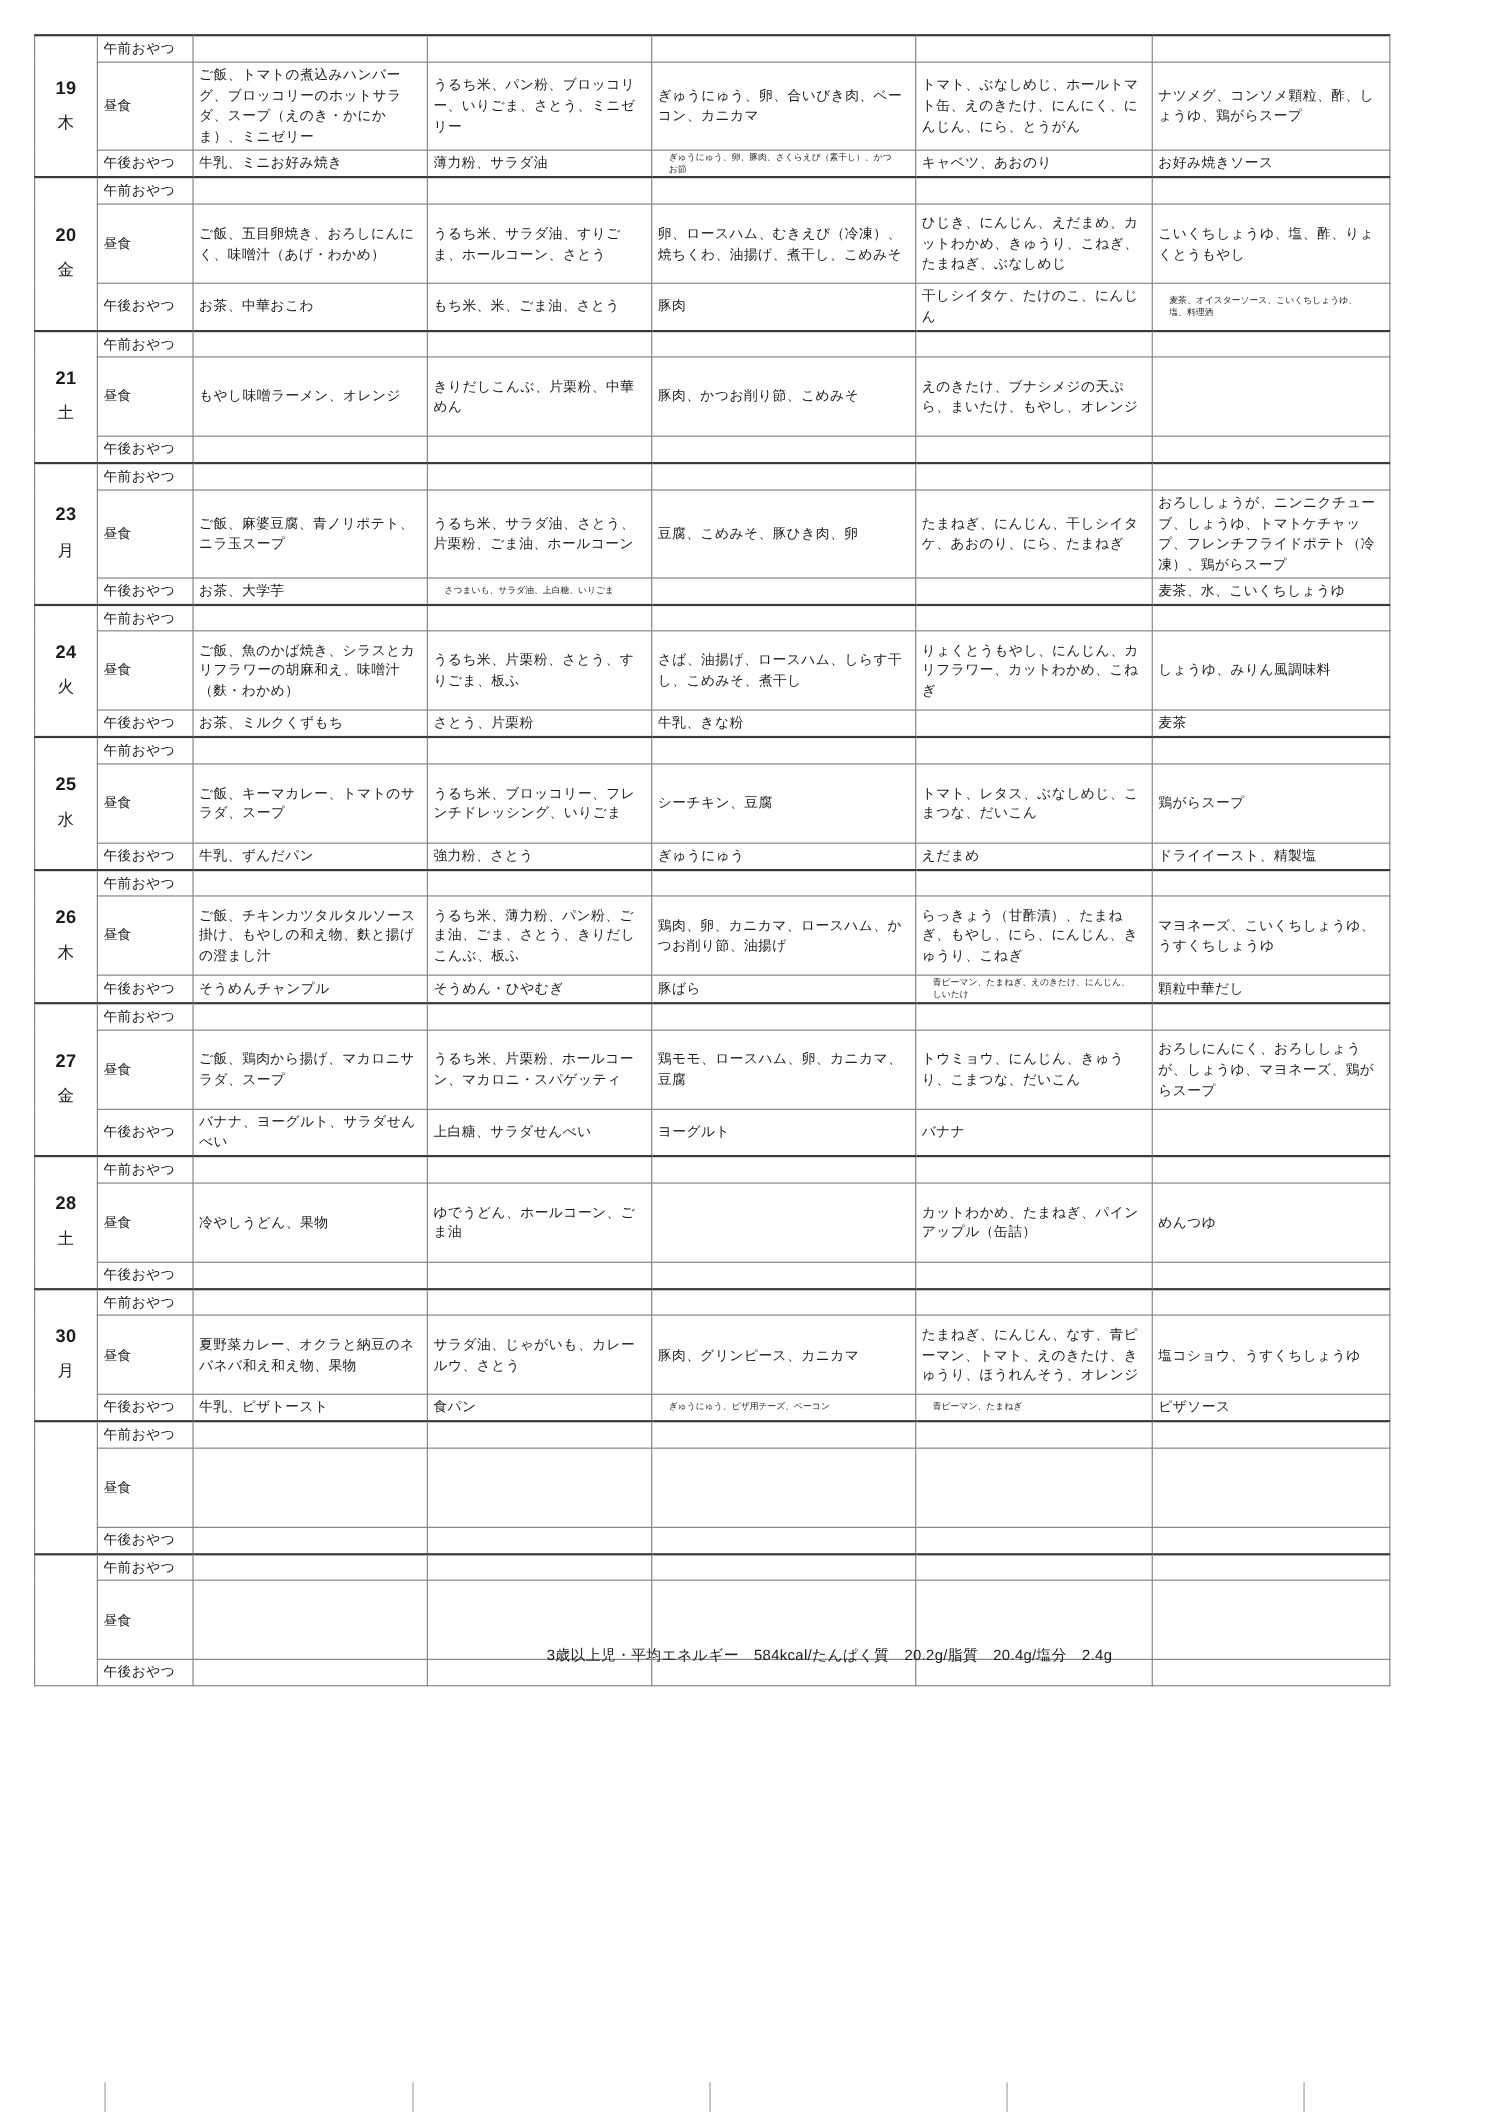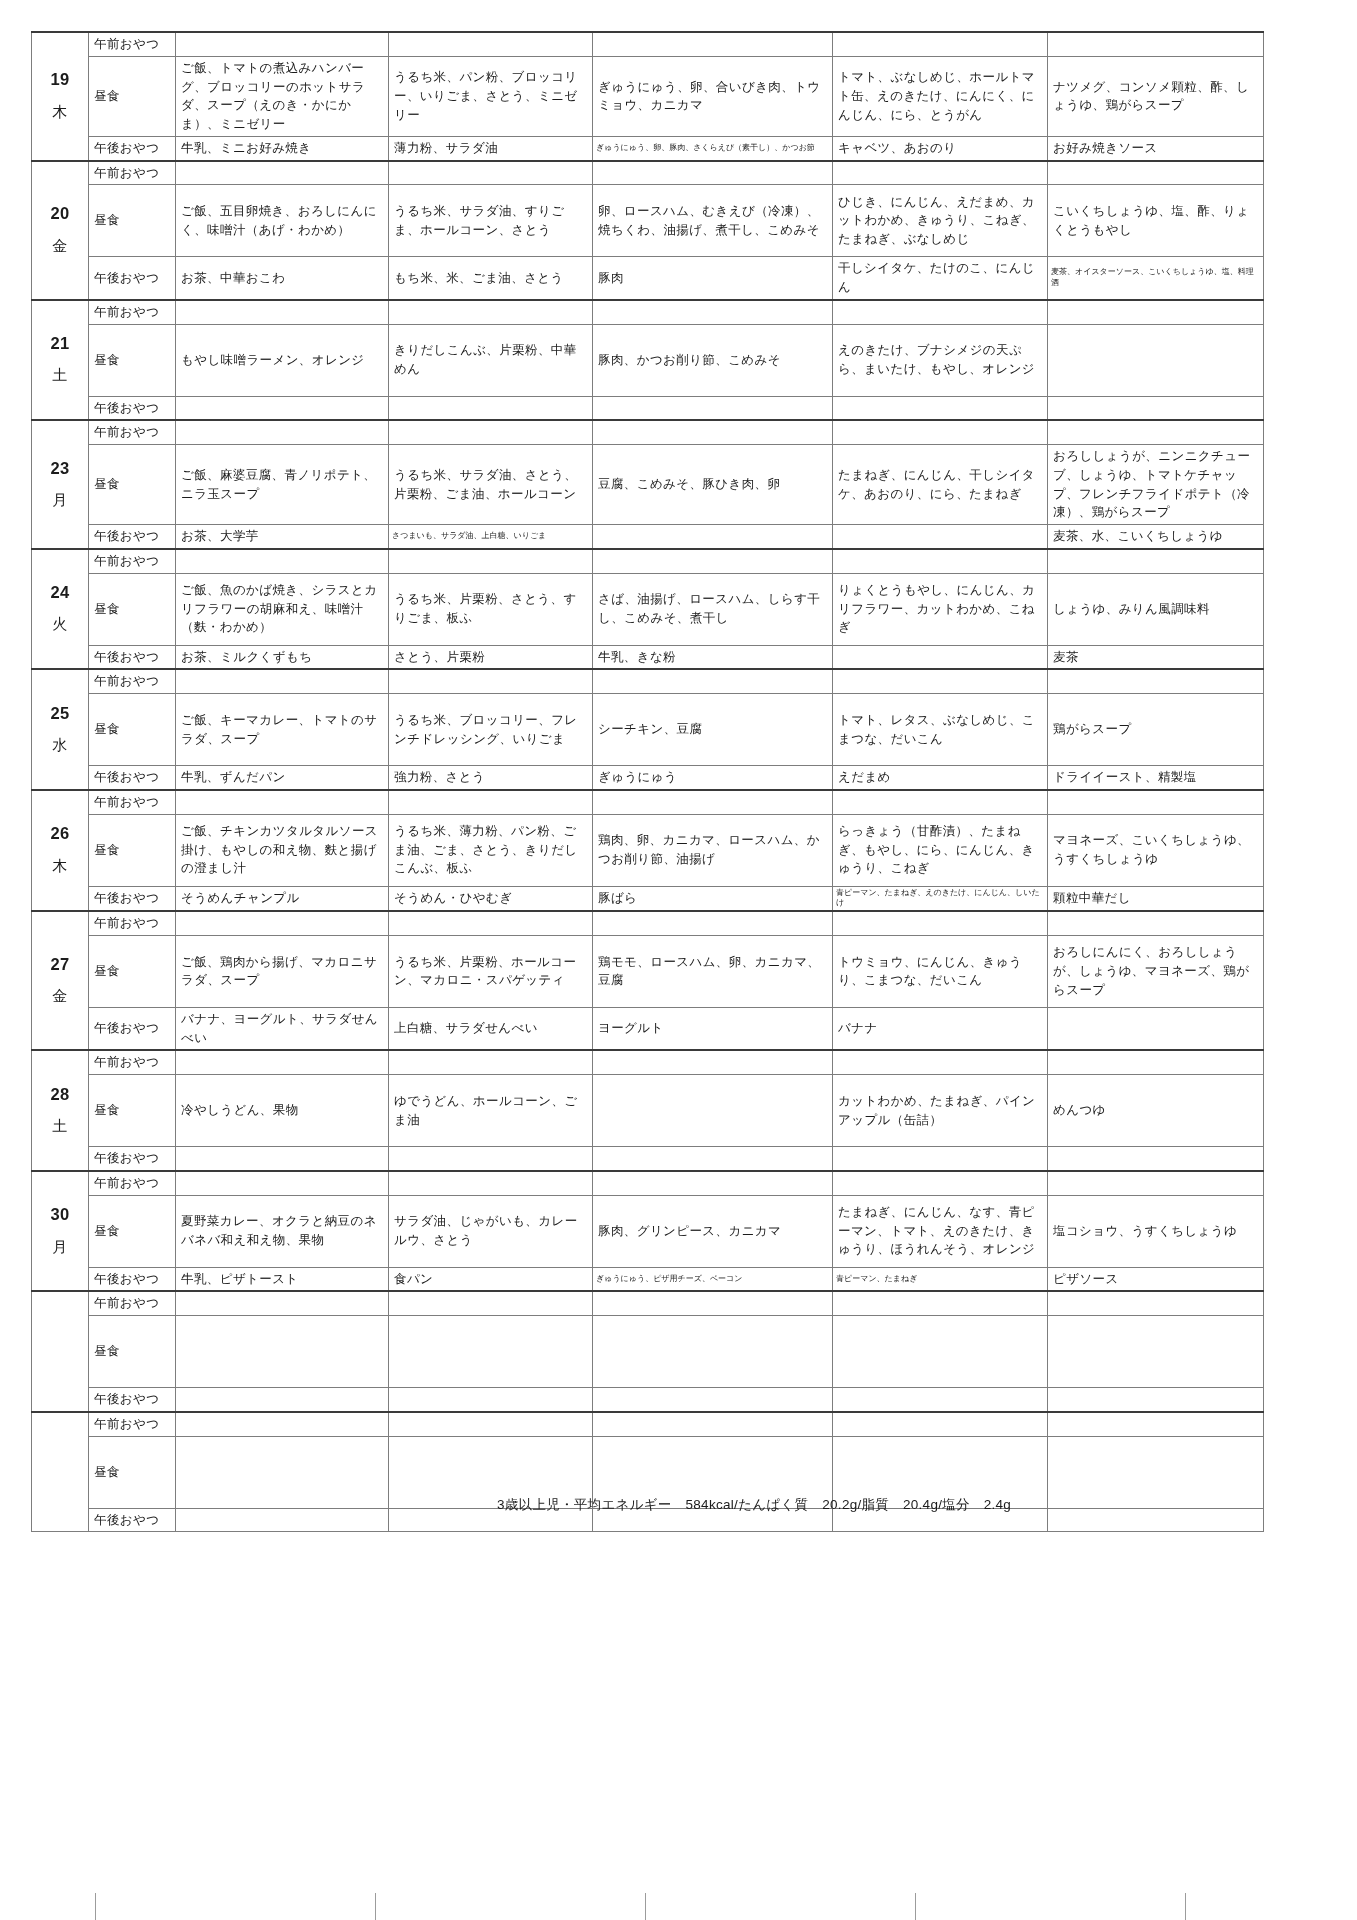--- a/index.html
+++ b/index.html
@@ -37,21 +37,21 @@
     padding-top:1px;
     border-right:1px solid #7d7d7d;
   }
   .date-num { font-size:16.5px; line-height:1.3;font-weight:bold; }
   .date-weekday { font-size:15px; margin-top:10px; }
   .cell-meal { font-size:12.5px; }
   .cell-food.small-text {
     font-size:8px;
     letter-spacing:0;
     line-height:1.35;
-    padding:1px 3px;
+    padding:1px 15px;
   }
   .footer-note {
     position:absolute;
     left:497px; top:1496px;
     font-size:13.5px;
     letter-spacing:0.3px;
     white-space:nowrap;
   }
   .page-break-stub {
     position:absolute;
@@ -83,21 +83,21 @@
         <td class="cell-food"></td>
         <td class="cell-food"></td>
         <td class="cell-food"></td>
         <td class="cell-food"></td>
         <td class="cell-food"></td>
       </tr>
       <tr class="row-lunch">
         <td class="cell-meal">昼食</td>
         <td class="cell-food">ご飯、トマトの煮込みハンバーグ、ブロッコリーのホットサラダ、スープ（えのき・かにかま）、ミニゼリー</td>
         <td class="cell-food">うるち米、パン粉、ブロッコリー、いりごま、さとう、ミニゼリー</td>
-        <td class="cell-food">ぎゅうにゅう、卵、合いびき肉、トウミョウ、カニカマ</td>
+        <td class="cell-food">ぎゅうにゅう、卵、合いびき肉、ベーコン、カニカマ</td>
         <td class="cell-food">トマト、ぶなしめじ、ホールトマト缶、えのきたけ、にんにく、にんじん、にら、とうがん</td>
         <td class="cell-food">ナツメグ、コンソメ顆粒、酢、しょうゆ、鶏がらスープ</td>
       </tr>
       <tr class="row-snack">
         <td class="cell-meal">午後おやつ</td>
         <td class="cell-food">牛乳、ミニお好み焼き</td>
         <td class="cell-food">薄力粉、サラダ油</td>
         <td class="cell-food small-text">ぎゅうにゅう、卵、豚肉、さくらえび（素干し）、かつお節</td>
         <td class="cell-food">キャベツ、あおのり</td>
         <td class="cell-food">お好み焼きソース</td>

